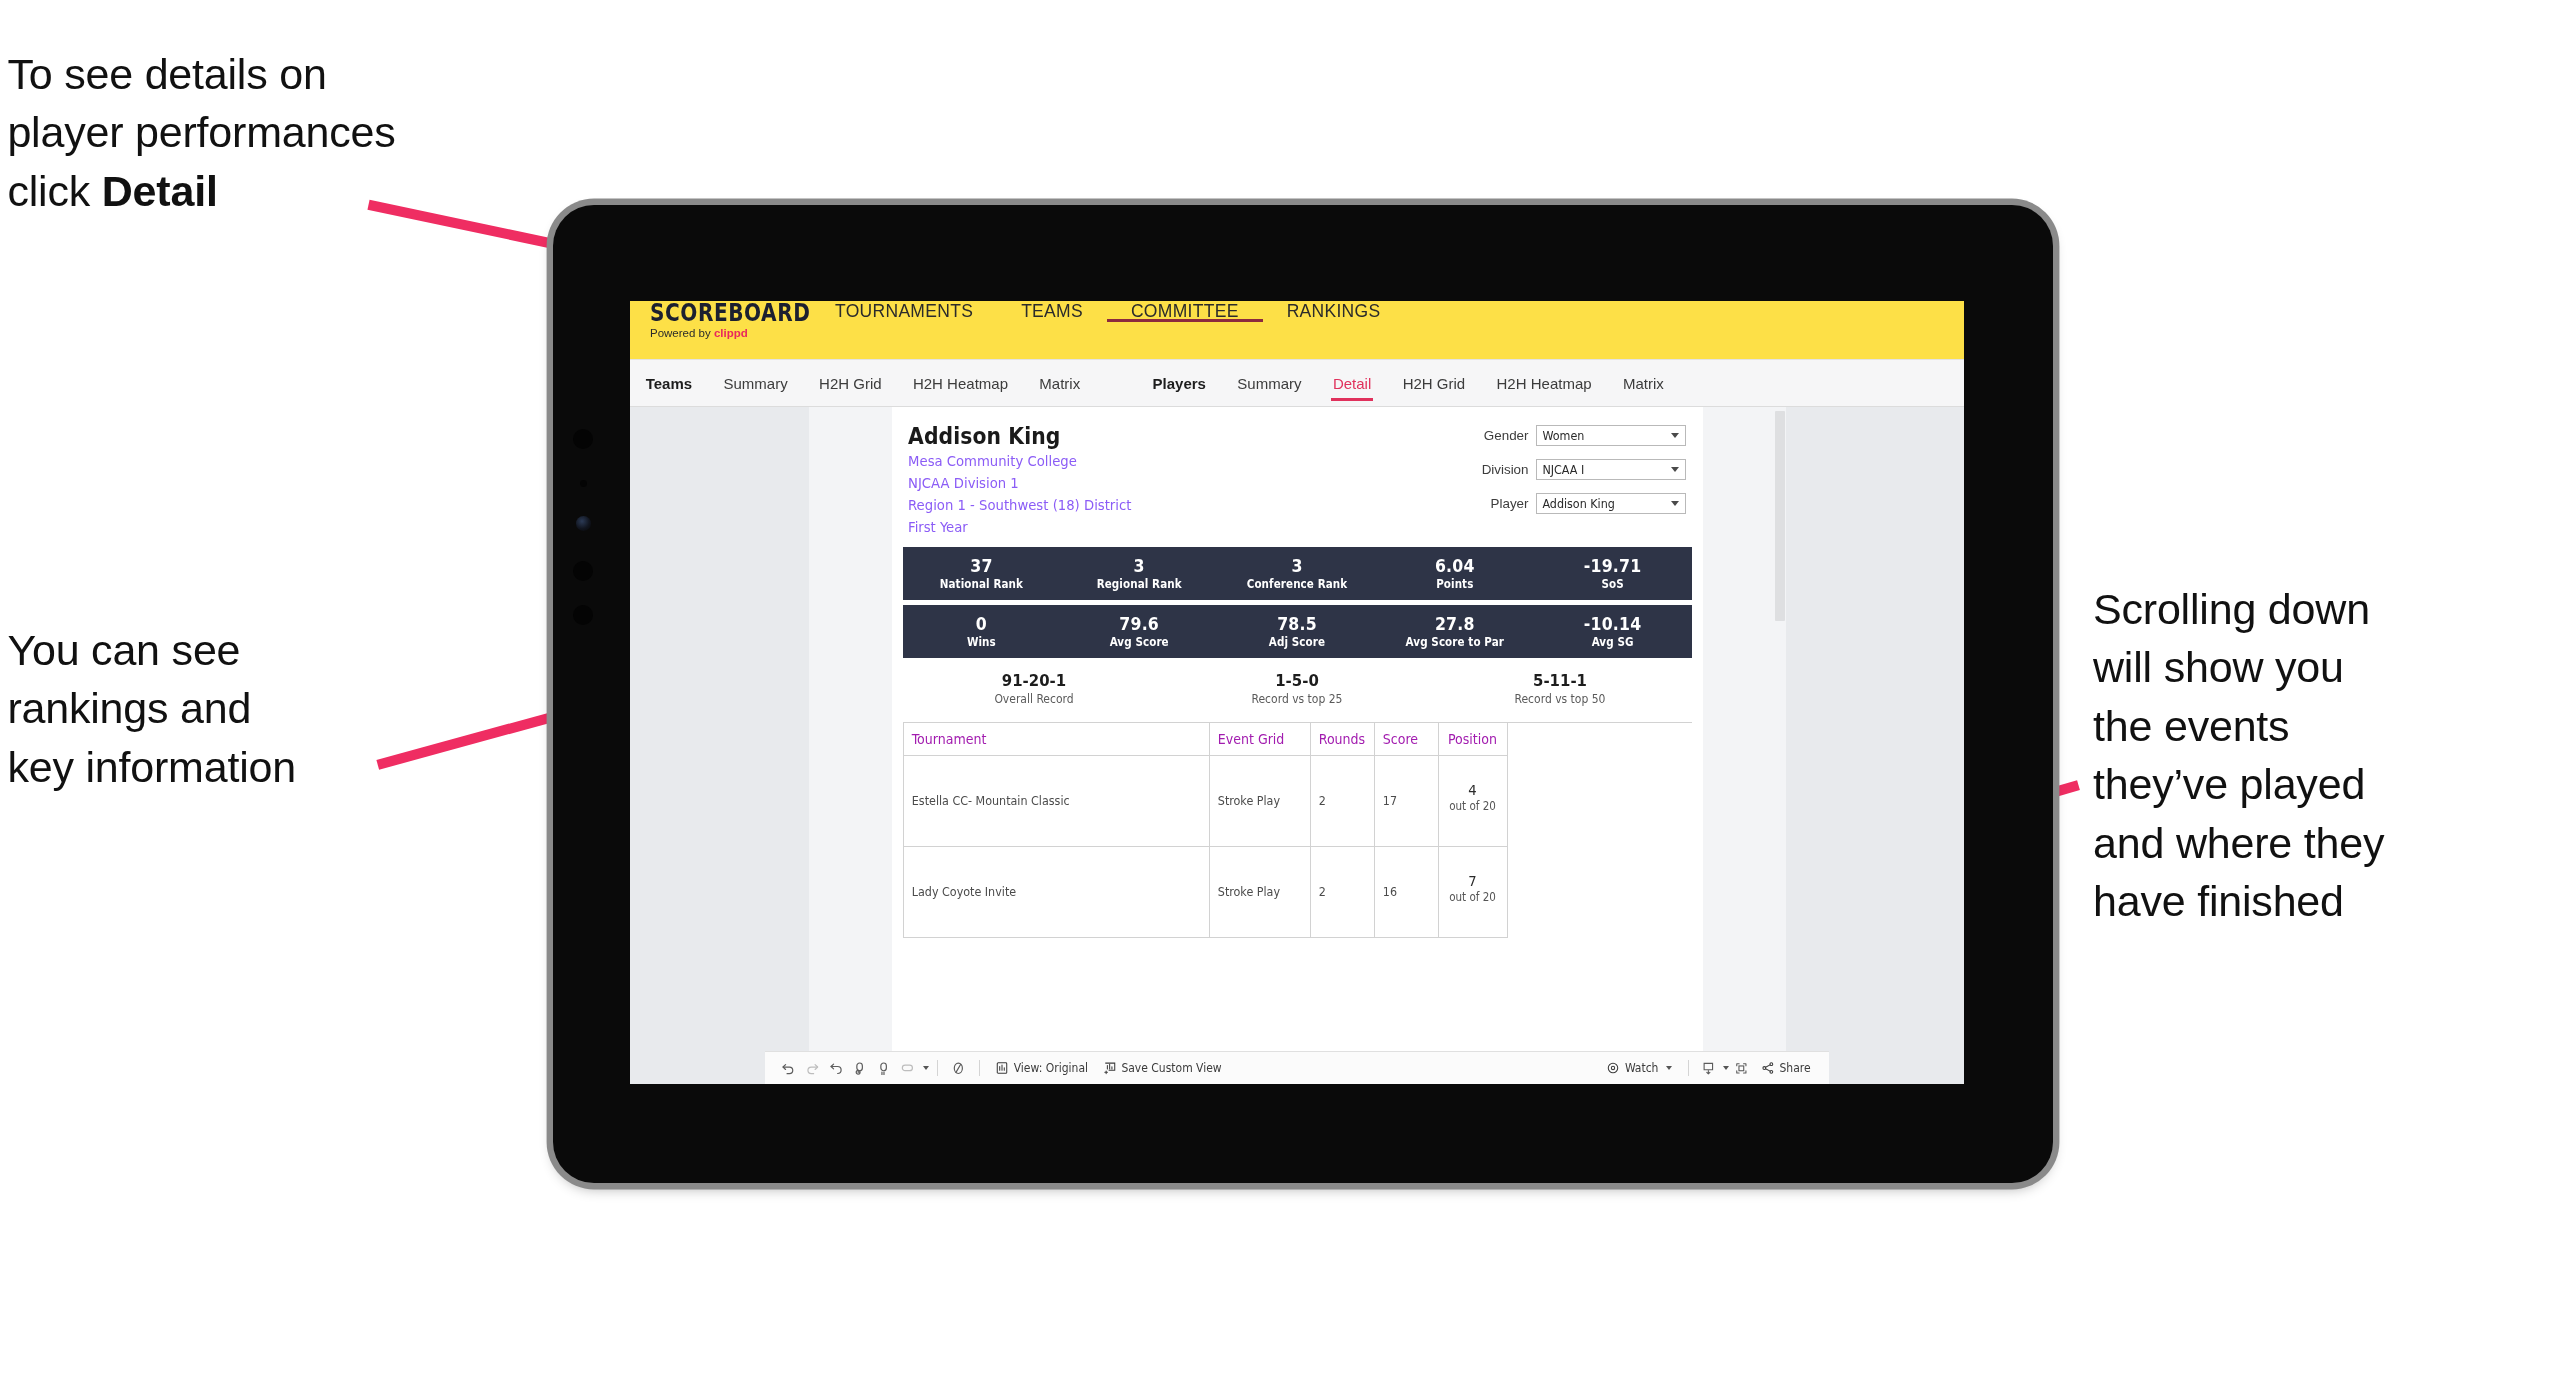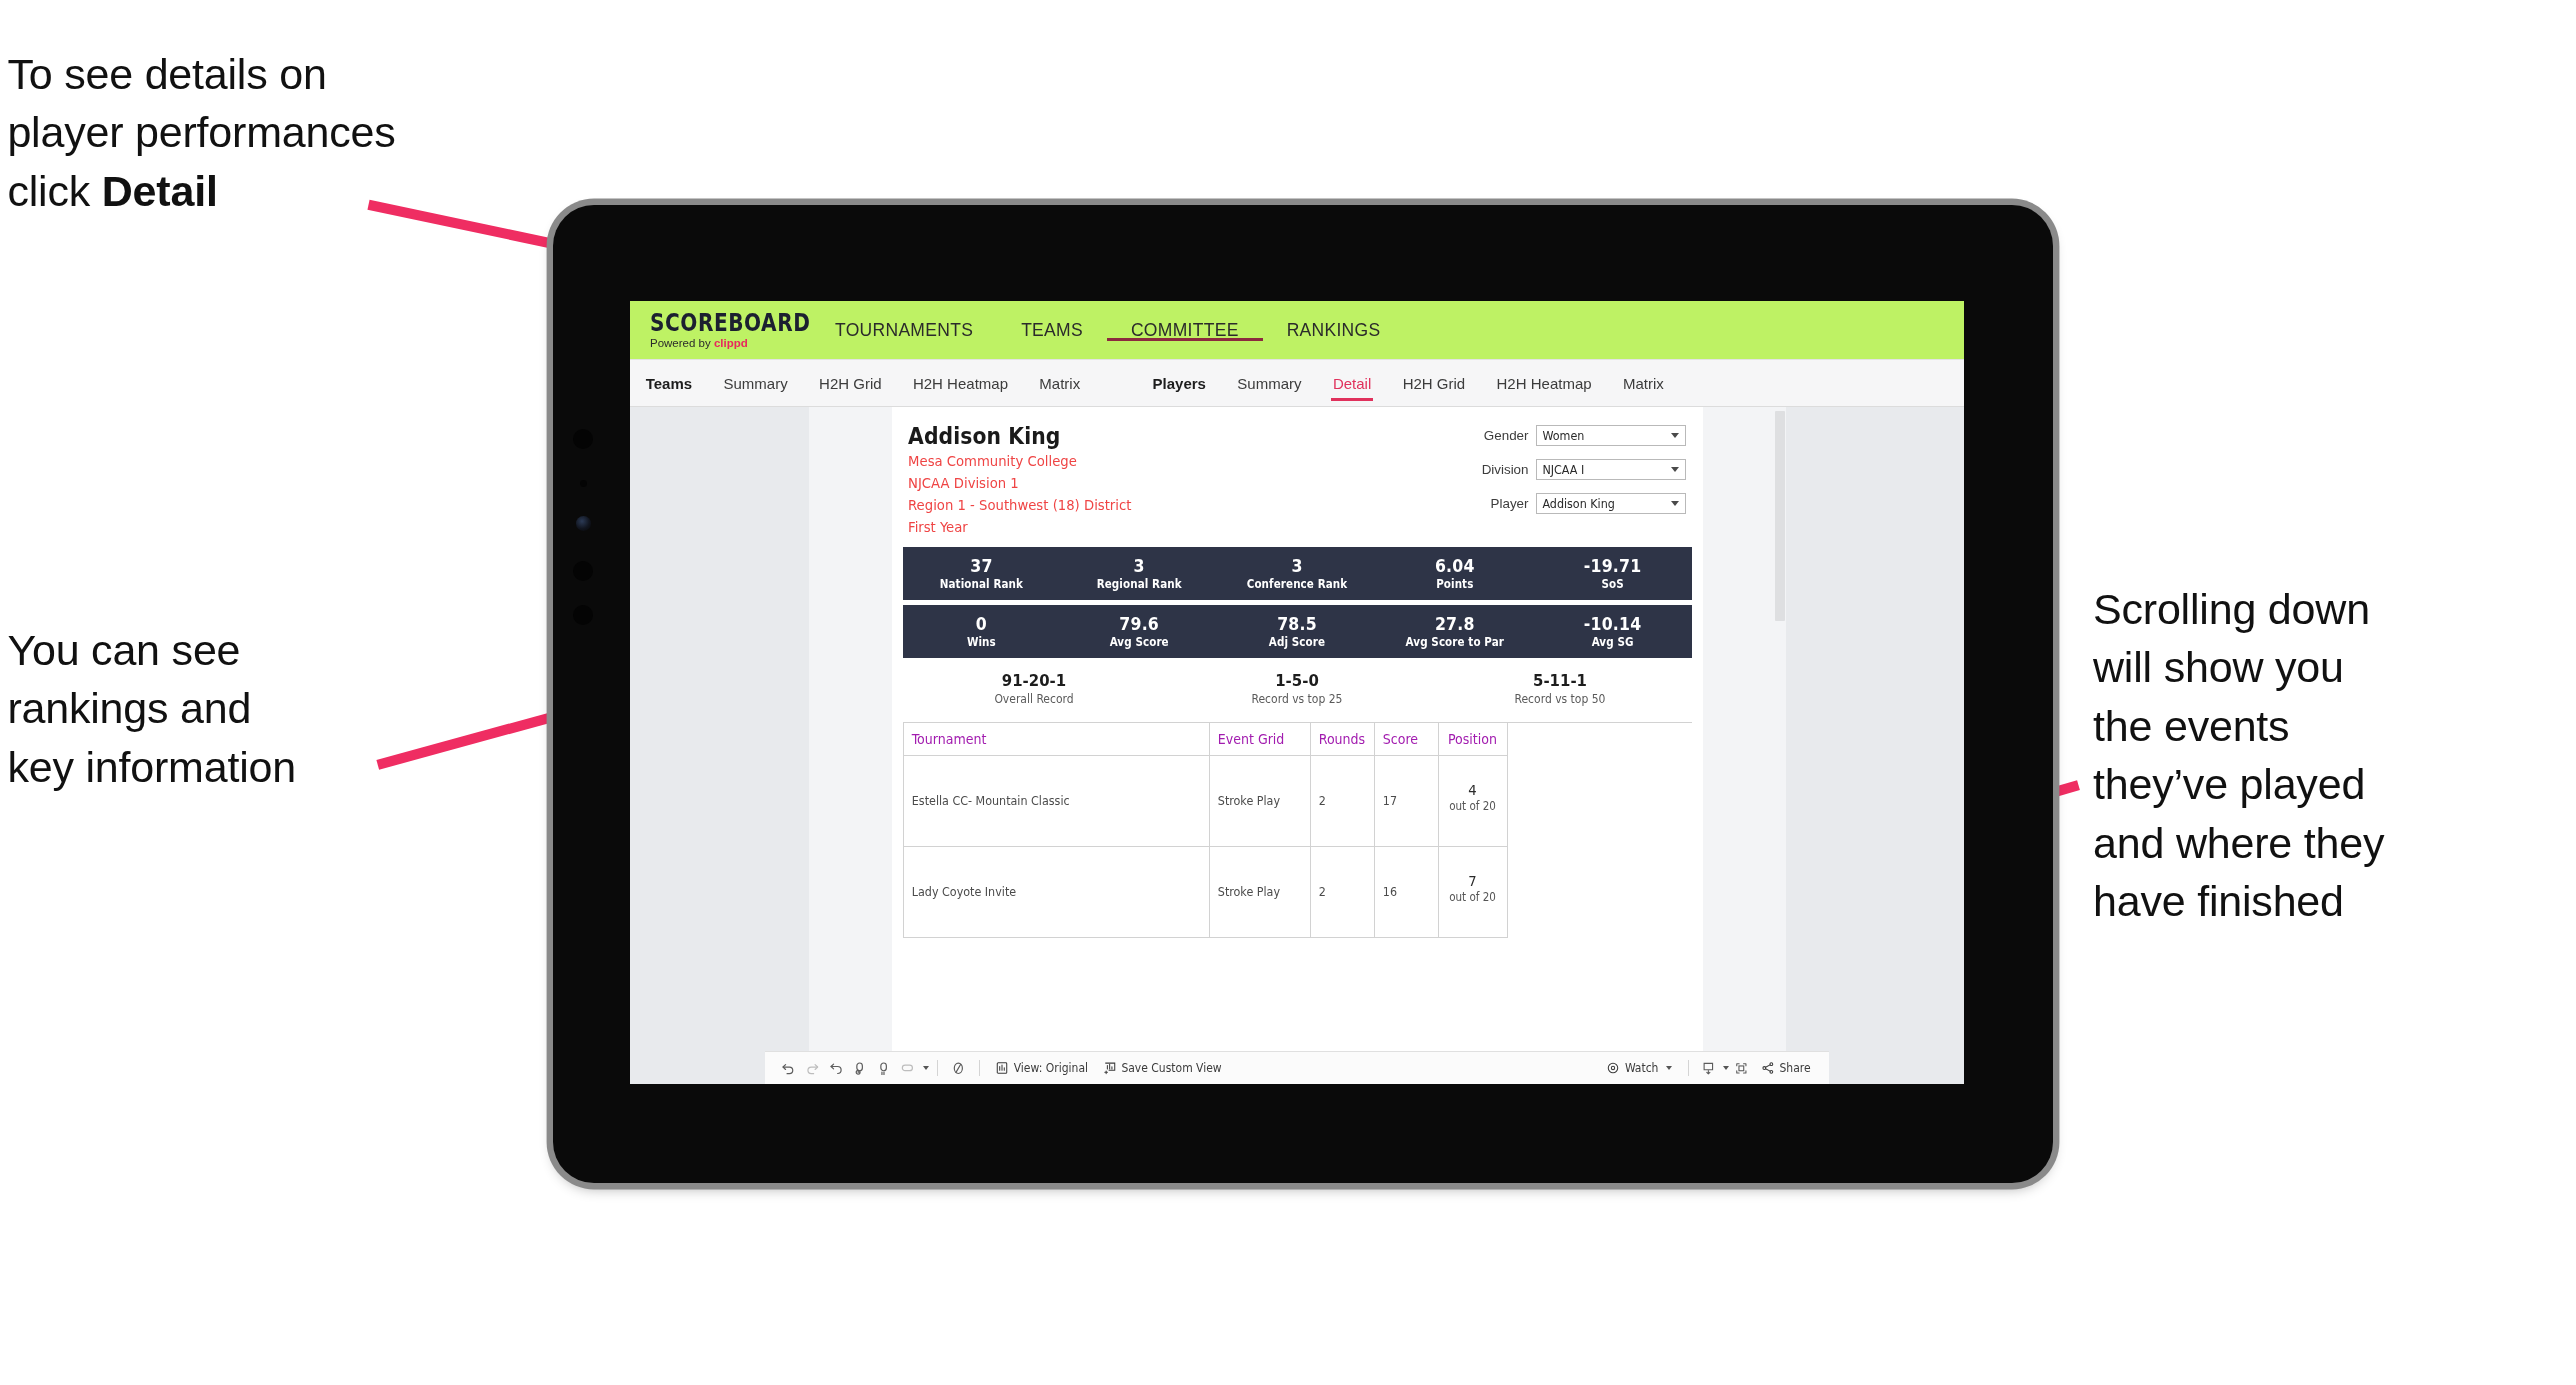--- a/index.html
+++ b/index.html
@@ -68,23 +68,23 @@
     top: 96px;
     width: 1334px;
     height: 783px;
     background: #e8eaed;
     overflow: hidden;
   }
 
   
   #app-header {
     height: 58px;
-    background: #bef264;
-    display: flex;
-    align-items: center;
+    background: #fde047;
+    display: flex;
+    align-items: flex-start;
     position: relative;
     border-bottom: 0.9px solid #e3e3e3;
   }
   #brand {
     width: 181px;
     padding-left: 20px;
     display: flex;
     flex-direction: column;
     justify-content: center;
     box-sizing: border-box;
@@ -200,21 +200,21 @@
     font-family: "Liberation Sans Narrow", "DejaVu Sans Condensed", "Liberation Sans", sans-serif;
     font-size: 22.6px;
     font-weight: 700;
     color: #1a1a1a;
     line-height: 1.25;
     letter-spacing: 0.1px;
   }
   .id-line {
     font-family: "Liberation Sans Narrow", "DejaVu Sans Condensed", "Liberation Sans", sans-serif;
     font-size: 14.7px;
-    color: #ef4444;
+    color: #8b5cf6;
     line-height: 1.5;
   }
 
   #identity-right {
     width: 276px;
     padding-top: 3.7px;
   }
   .filter-row {
     display: flex;
     align-items: center;

